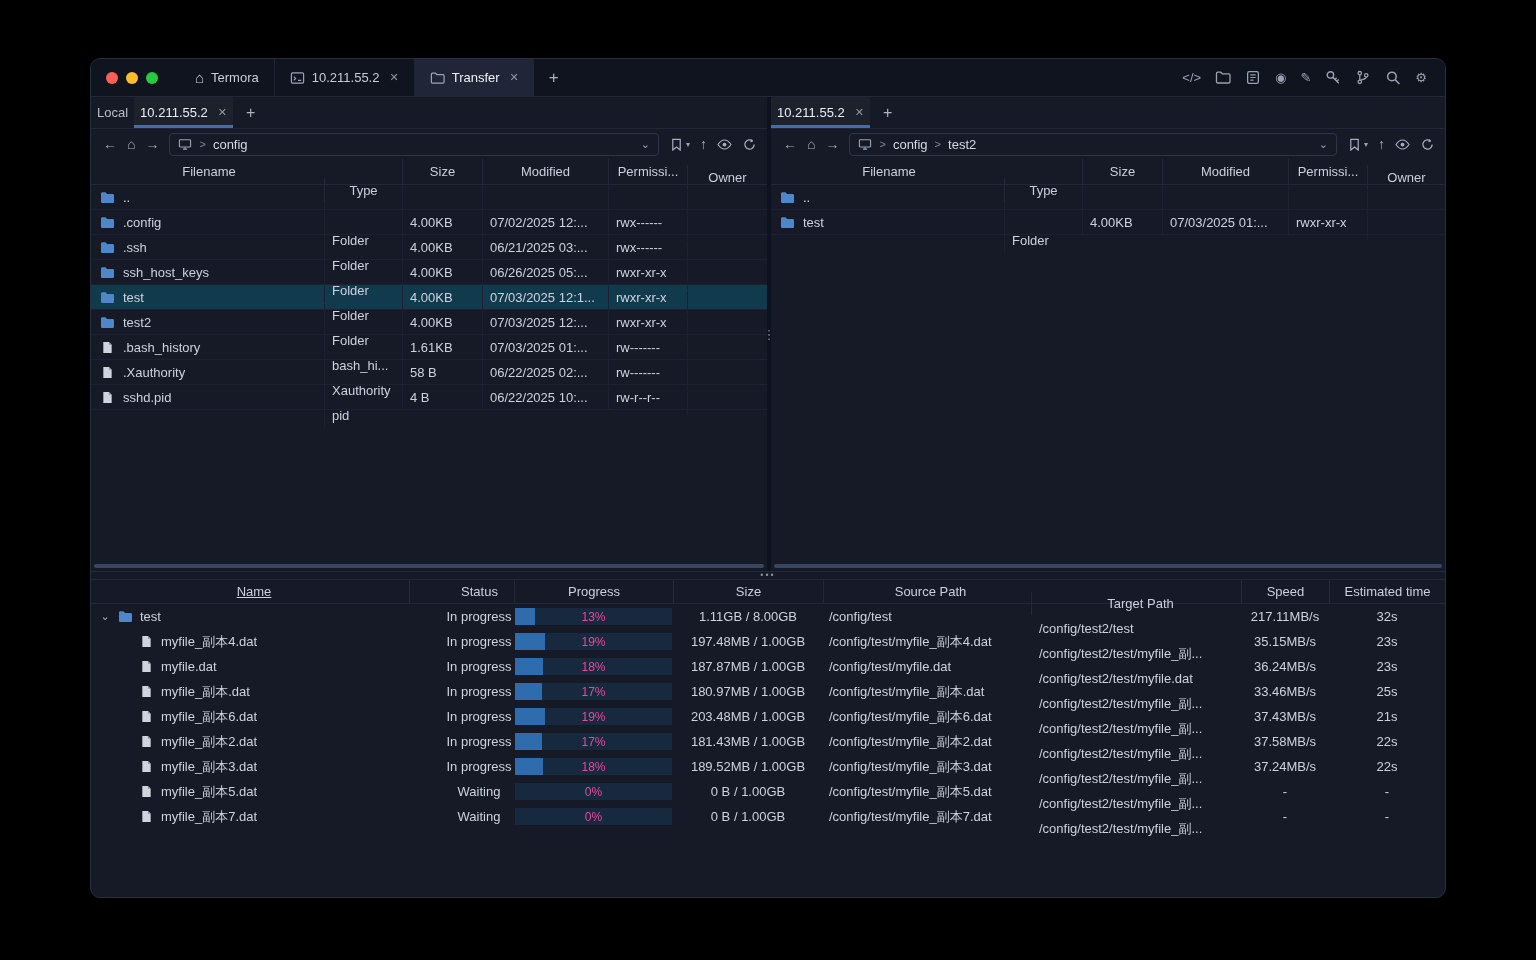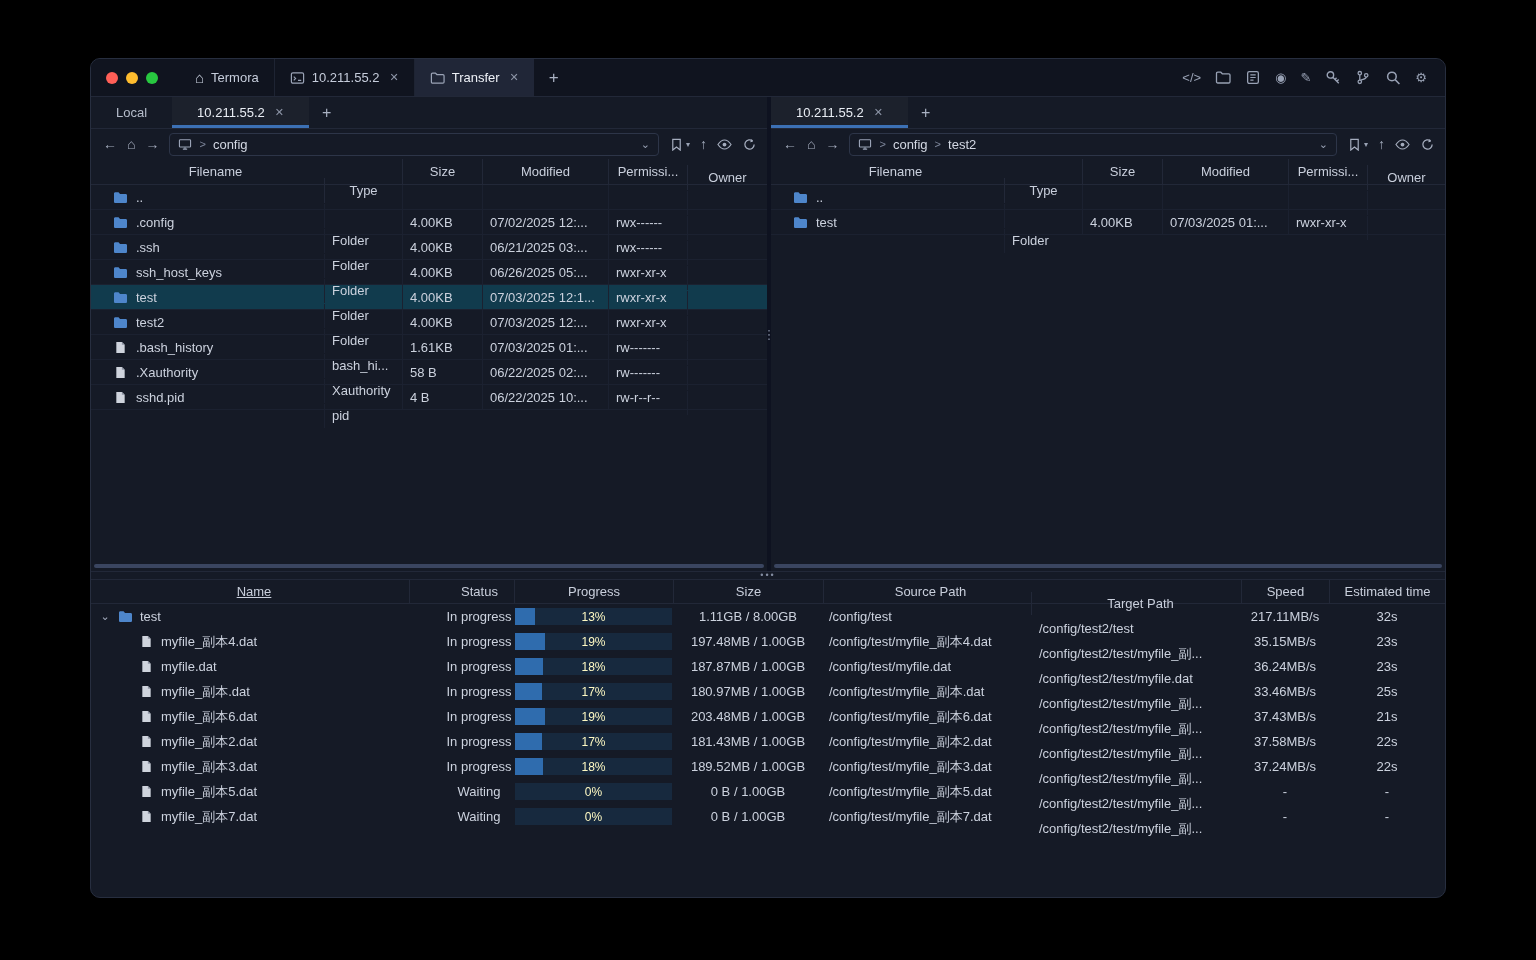--- a/index.html
+++ b/index.html
@@ -30,21 +30,21 @@
   .main { flex:1; display:flex; flex-direction:column; min-height:0; }
   .panes { height:474px; flex:none; display:flex; }
   .pane { display:flex; flex-direction:column; position:relative; background:#151a26; min-width:0; }
   .pane.left { width:676px; flex:none; }
   .pane.right { flex:1; }
   .vsplit { width:4px; flex:none; background:#0e1220; position:relative; }
   .vsplit .grip { position:absolute; top:50%; left:50%; transform:translate(-50%,-50%); color:#7a8397; font-size:13px; }
 
   
   .pane-tabs { height:32px; flex:none; display:flex; align-items:stretch; border-bottom:1px solid #222838; }
-  .ptab { display:flex; align-items:center; gap:7px; padding:0 25px; color:#b6bdcb; position:relative; }
+  .ptab { display:flex; align-items:center; gap:7px; padding:0 6px; color:#b6bdcb; position:relative; }
   .ptab.active { color:#e9edf4; background:rgba(255,255,255,0.03); }
   .ptab.active::after { content:""; position:absolute; left:0; right:0; bottom:0; height:3px; background:#3c70b4; }
   .ptab.plus { color:#aab2c3; font-size:16px; padding:0 13px; }
 
   
   .pathbar { height:30px; flex:none; display:flex; align-items:center; gap:10px; padding:0 10px 0 12px; }
   .tool { color:#a5adbe; font-size:14px; display:flex; align-items:center; gap:2px; }
   .tool .ic { width:15px; height:13px; }
   .crumb { flex:1; height:23px; border:1px solid #2d3548; border-radius:4px; display:flex; align-items:center; gap:7px; padding:0 8px; min-width:0; }
   .crumb .ic { width:14px; height:12px; color:#9aa3b6; flex:none; }
@@ -56,21 +56,21 @@
 
   
   .fhead { height:26px; flex:none; display:flex; align-items:center; border-bottom:1px solid #222838; color:#c9cfdc; }
   .fhead > div { height:100%; display:flex; align-items:center; justify-content:center; border-left:1px solid #222838; overflow:hidden; white-space:nowrap; }
   .fhead > div:first-child{border-left:none;}
   .fbody { flex:1; position:relative; overflow:hidden; }
   .frow { height:25px; display:flex; align-items:center; border-bottom:1px solid #1b2130; }
   .frow > div { height:100%; display:flex; align-items:center; overflow:hidden; white-space:nowrap; border-left:1px solid #1b2130; }
   .frow > div:first-child{border-left:none;}
   .frow.selected { background:#113b4d; }
-  .c1{width:233px; flex:none; gap:8px; padding:0 6px 0 22px;}
+  .c1{width:233px; flex:none; gap:8px; padding:0 6px 0 9px;}
   .c2{width:78px; flex:none; padding:0 7px;margin-top:37px;}
   .c3{width:80px; flex:none; padding:0 7px;}
   .c4{width:126px; flex:none; padding:0 7px;}
   .c5{width:79px; flex:none; padding:0 7px;}
   .c6{flex:1; padding:0 21px;margin-top:12px;}
   .fico { width:15px; height:13px; flex:none; }
   .hscroll { position:absolute; left:3px; right:3px; bottom:3px; height:4px; border-radius:2px; background:#3a4560; }
 
   
   .hsplit { height:9px; flex:none; border-top:1px solid #222838; border-bottom:1px solid #222838; display:flex; align-items:center; justify-content:center; color:#828ba0; background:#151a26; }
@@ -89,21 +89,21 @@
   .t2{width:105px; flex:none; justify-content:center;padding-left:35px;}
   .t3{width:159px; flex:none; padding:0 1px;}
   .t4{width:150px; flex:none; justify-content:center;}
   .t5{width:208px; flex:none; padding-left:6px;}
   .t6{width:210px; flex:none; padding-left:8px;margin-top:24px;}
   .t7{width:88px; flex:none; justify-content:center;}
   .t8{flex:1; justify-content:center;}
   .chev { color:#a3abbd; font-size:11px; width:12px; text-align:center; flex:none; }
   .track { position:relative; flex:1; height:17px; background:#17293e; }
   .fill { position:absolute; left:0; top:0; bottom:0; background:#2f6cae; }
-  .plabel { position:absolute; inset:0; display:flex; align-items:center; justify-content:center; font-size:12px; color:#fef9c3; }
+  .plabel { position:absolute; inset:0; display:flex; align-items:center; justify-content:center; font-size:12px; color:#ec4899; }
 </style>
 </head>
 <body>
 
 <svg width="0" height="0" style="position:absolute">
   <defs>
     <symbol id="i-folder" viewBox="0 0 16 14">
         <path d="M1 3c0-1 .6-1.6 1.5-1.6h3.4l1.6 1.8h6c.9 0 1.5.6 1.5 1.5v6.8c0 .9-.6 1.5-1.5 1.5h-11C1.6 13 1 12.4 1 11.5z" fill="#4e86cb"></path>
       </symbol>
     <symbol id="i-file" viewBox="0 0 12 14">

